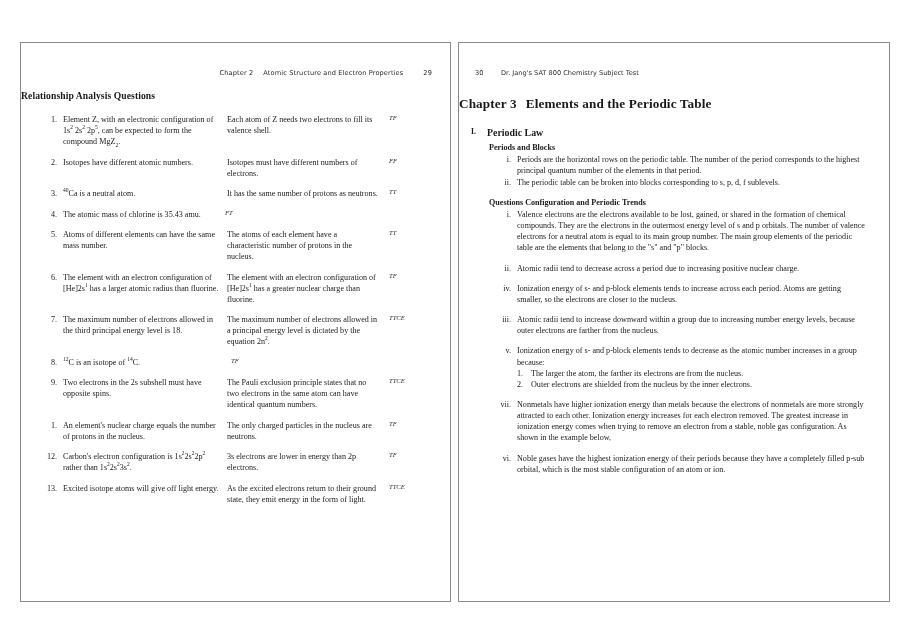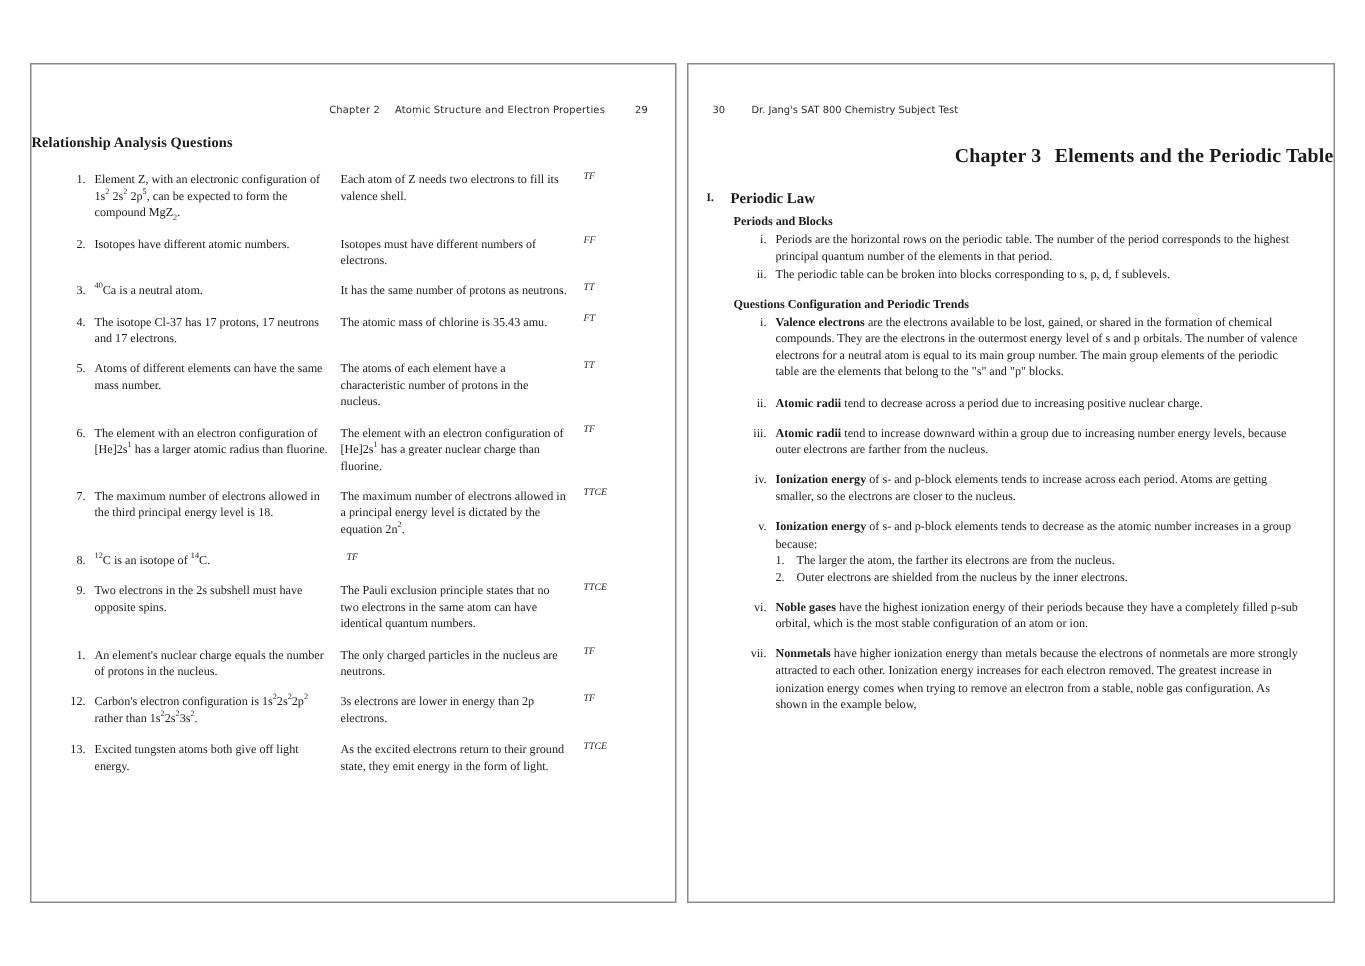--- a/index.html
+++ b/index.html
@@ -109,21 +109,21 @@
     font-family: "DejaVu Sans", sans-serif;
     font-size: 6.6px;
     color: #2a2a2a;
     margin-top: 26px;
     padding-left: 16px;
     display: flex;
   }
   .runhead-r .pg { width: 26px; }
 
   .chapter-title {
-    text-align: right;
+    text-align: left;
     font-weight: bold;
     font-size: 13.2px;
     margin-top: 19px;
     letter-spacing: 0.01em;
   }
   .chapter-title .cnum { margin-right: 9px; }
 
   .roman-head {
     font-weight: bold;
     font-size: 9.9px;
@@ -153,21 +153,21 @@
     margin-top: 1.5px;
   }
   .ritem.gap { margin-top: 9px; }
   .rmark {
     flex: 0 0 22px;
     width: 22px;
     text-align: right;
     padding-right: 6px;
   }
   .rbody { flex: 1 1 auto; padding-right: 22px; }
-  .rbody b { font-weight: bold; }
+  .rbody b { font-weight: normal; }
 
   .nested { padding-left: 28px; margin-top: 0px; }
   .nitem {
     display: flex;
     align-items: flex-start;
     font-size: 8.1px;
     line-height: 1.38;
   }
   .nmark { flex: 0 0 14px; width: 14px; }
   .nbody { flex: 1 1 auto; padding-right: 24px; }
@@ -201,21 +201,20 @@
           <div class="qans">FF</div>
         </div>
         <div class="qrow">
           <div class="qnum">3.</div>
           <div class="qcol"><sup>40</sup>Ca is a neutral atom.</div>
           <div class="qcol2">It has the same number of protons as neutrons.</div>
           <div class="qans">TT</div>
         </div>
         <div class="qrow">
           <div class="qnum">4.</div>
-          <div class="qcol">The isotope Cl-37 has 17 protons, 17 neutrons and 17 electrons.</div>
           <div class="qcol2">The atomic mass of chlorine is 35.43 amu.</div>
           <div class="qans">FT</div>
         </div>
         <div class="qrow">
           <div class="qnum">5.</div>
           <div class="qcol">Atoms of different elements can have the same mass number.</div>
           <div class="qcol2">The atoms of each element have a characteristic number of protons in the nucleus.</div>
           <div class="qans">TT</div>
         </div>
         <div class="qrow">
@@ -248,21 +247,21 @@
           <div class="qans">TF</div>
         </div>
         <div class="qrow">
           <div class="qnum">12.</div>
           <div class="qcol">Carbon's electron configuration is 1s<sup>2</sup>2s<sup>2</sup>2p<sup>2</sup> rather than 1s<sup>2</sup>2s<sup>2</sup>3s<sup>2</sup>.</div>
           <div class="qcol2">3s electrons are lower in energy than 2p electrons.</div>
           <div class="qans">TF</div>
         </div>
         <div class="qrow">
           <div class="qnum">13.</div>
-          <div class="qcol">Excited tungsten atoms both give off light energy.</div>
+          <div class="qcol">Excited isotope atoms will give off light energy.</div>
           <div class="qcol2">As the excited electrons return to their ground state, they emit energy in the form of light.</div>
           <div class="qans">TTCE</div>
         </div>
       </div>
   </div>
 
   <div class="page page-right">
 
     <div class="runhead-r">
       <span class="pg">30</span>
@@ -299,54 +298,54 @@
           </div>
         </div>
         <div>
           <div class="ritem gap">
             <div class="rmark">ii.</div>
             <div class="rbody"><b>Atomic radii</b><span> tend to decrease across a period due to increasing positive nuclear charge.</span></div>
           </div>
         </div>
         <div>
           <div class="ritem gap">
+            <div class="rmark">iv.</div>
+            <div class="rbody"><b>Ionization energy</b><span> of s- and p-block elements tends to increase across each period. Atoms are getting smaller, so the electrons are closer to the nucleus.</span></div>
+          </div>
+        </div>
+        <div>
+          <div class="ritem gap">
             <div class="rmark">iii.</div>
             <div class="rbody"><b>Atomic radii</b><span> tend to increase downward within a group due to increasing number energy levels, because outer electrons are farther from the nucleus.</span></div>
-          </div>
-        </div>
-        <div>
-          <div class="ritem gap">
-            <div class="rmark">iv.</div>
-            <div class="rbody"><b>Ionization energy</b><span> of s- and p-block elements tends to increase across each period. Atoms are getting smaller, so the electrons are closer to the nucleus.</span></div>
           </div>
         </div>
         <div>
           <div class="ritem gap">
             <div class="rmark">v.</div>
             <div class="rbody"><b>Ionization energy</b><span> of s- and p-block elements tends to decrease as the atomic number increases in a group because:</span></div>
           </div>
           <div class="nested">
             <div class="nitem">
               <div class="nmark">1.</div>
               <div class="nbody">The larger the atom, the farther its electrons are from the nucleus.</div>
             </div>
             <div class="nitem">
               <div class="nmark">2.</div>
               <div class="nbody">Outer electrons are shielded from the nucleus by the inner electrons.</div>
             </div>
           </div>
         </div>
         <div>
           <div class="ritem gap">
+            <div class="rmark">vii.</div>
+            <div class="rbody"><b>Nonmetals</b><span> have higher ionization energy than metals because the electrons of nonmetals are more strongly attracted to each other. Ionization energy increases for each electron removed. The greatest increase in ionization energy comes when trying to remove an electron from a stable, noble gas configuration.  As shown in the example below,</span></div>
+          </div>
+        </div>
+        <div>
+          <div class="ritem gap">
             <div class="rmark">vi.</div>
             <div class="rbody"><b>Noble gases</b><span> have the highest ionization energy of their periods because they have a completely filled p-sub orbital, which is the most stable configuration of an atom or ion.</span></div>
           </div>
         </div>
-        <div>
-          <div class="ritem gap">
-            <div class="rmark">vii.</div>
-            <div class="rbody"><b>Nonmetals</b><span> have higher ionization energy than metals because the electrons of nonmetals are more strongly attracted to each other. Ionization energy increases for each electron removed. The greatest increase in ionization energy comes when trying to remove an electron from a stable, noble gas configuration.  As shown in the example below,</span></div>
-          </div>
-        </div>
       </div>
   </div>
 
 </div>
 
 </body></html>

